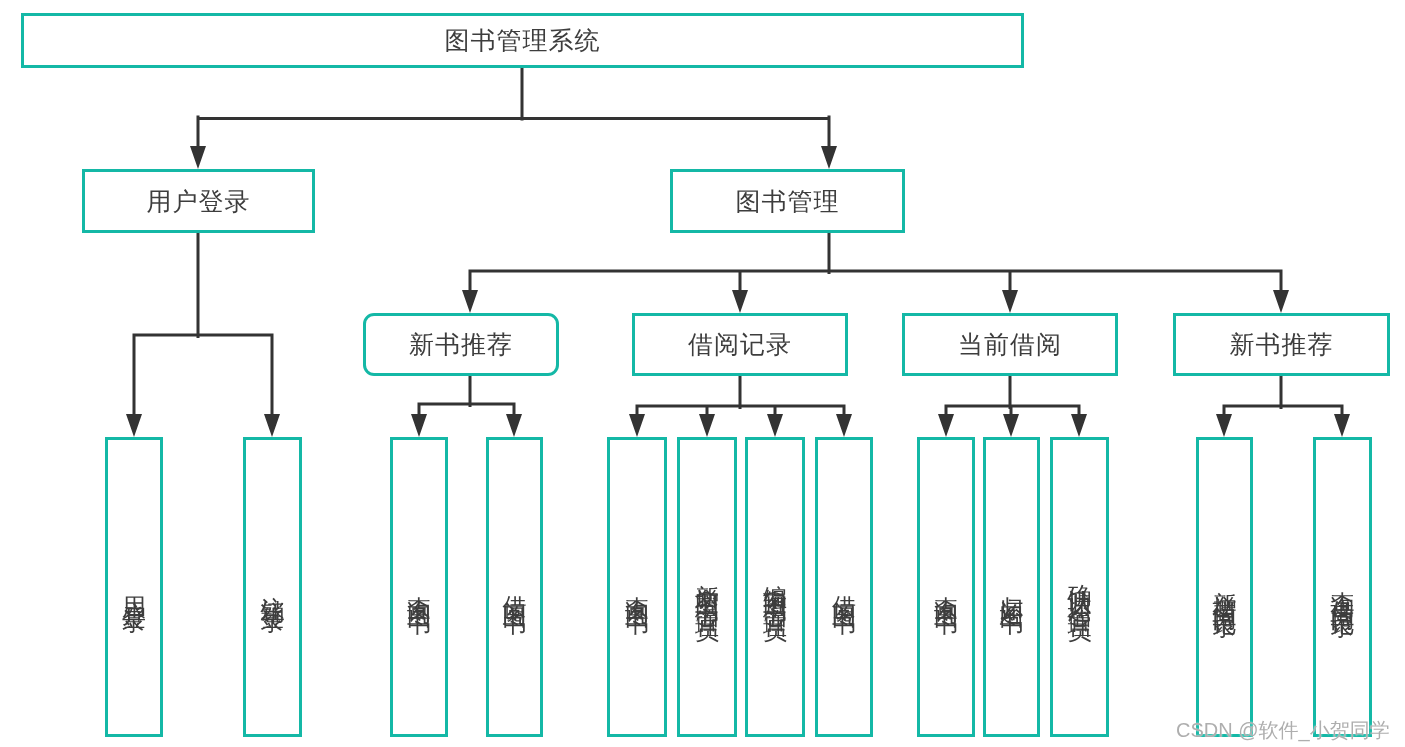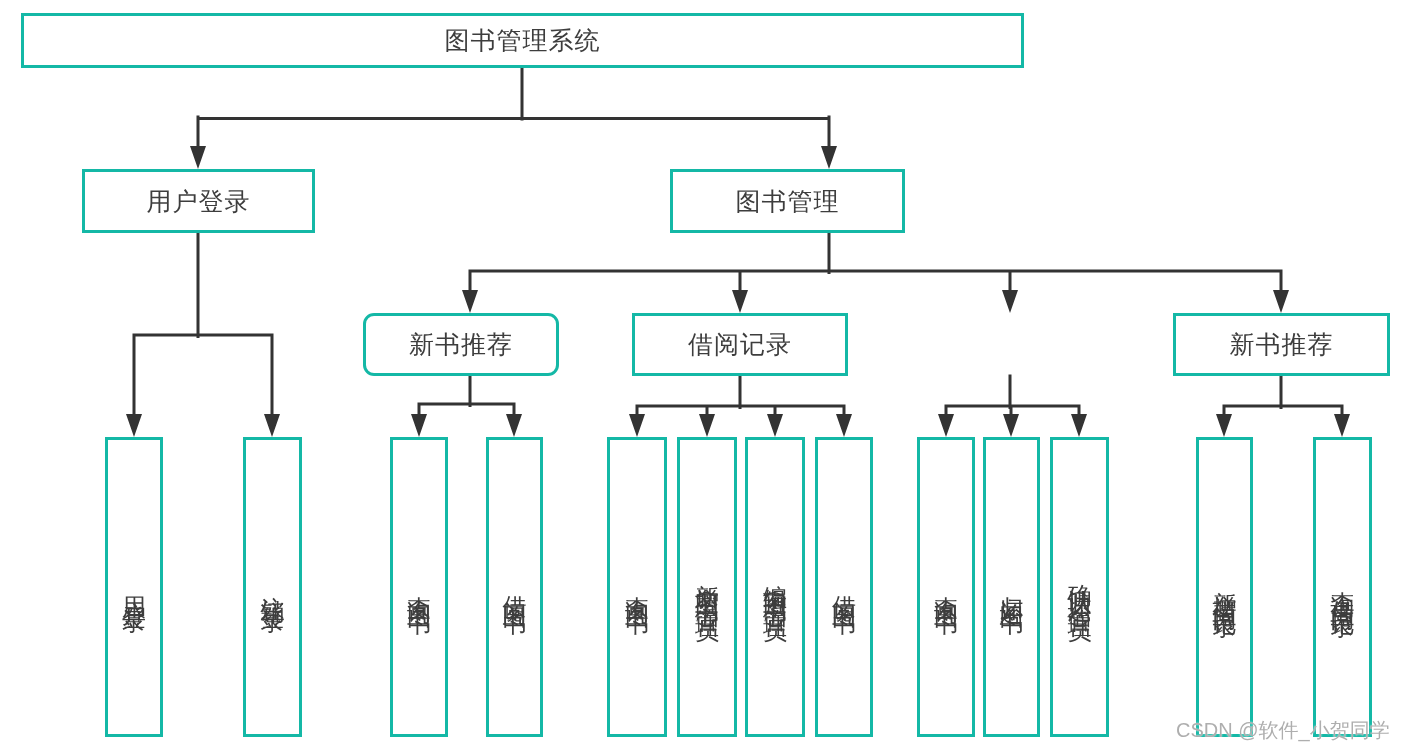--- a/index.html
+++ b/index.html
@@ -135,20 +135,21 @@
              M1334 414 H1350 L1342 437 Z" fill="#333333" stroke="none"></path>
   </svg>
 
   <div class="node n-root">图书管理系统</div>
 
   <div class="node n-b0">用户登录</div>
   <div class="node n-b1">图书管理</div>
 
   <div class="node n-m0">新书推荐</div>
   <div class="node n-m1">借阅记录</div>
+  <div class="node n-m2">当前借阅</div>
   <div class="node n-m3">新书推荐</div>
 
   <div class="node leaf n-l0">用户登录</div>
   <div class="node leaf n-l1">注销登录</div>
   <div class="node leaf n-l2">查询图书</div>
   <div class="node leaf n-l3">借阅图书</div>
   <div class="node leaf n-l4">查询图书</div>
   <div class="node leaf n-l5">新增图书（管理员）</div>
   <div class="node leaf n-l6">编辑图书（管理员）</div>
   <div class="node leaf n-l7">借阅图书</div>

